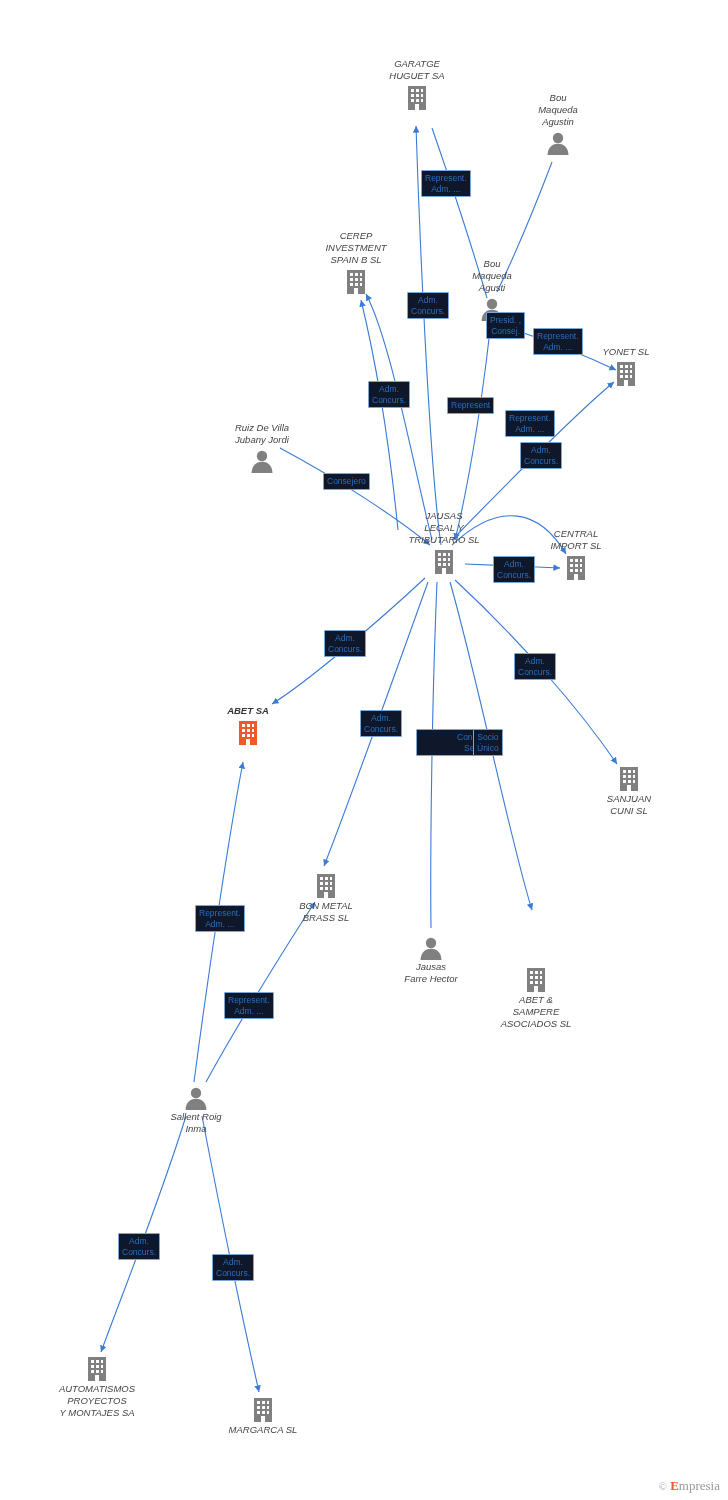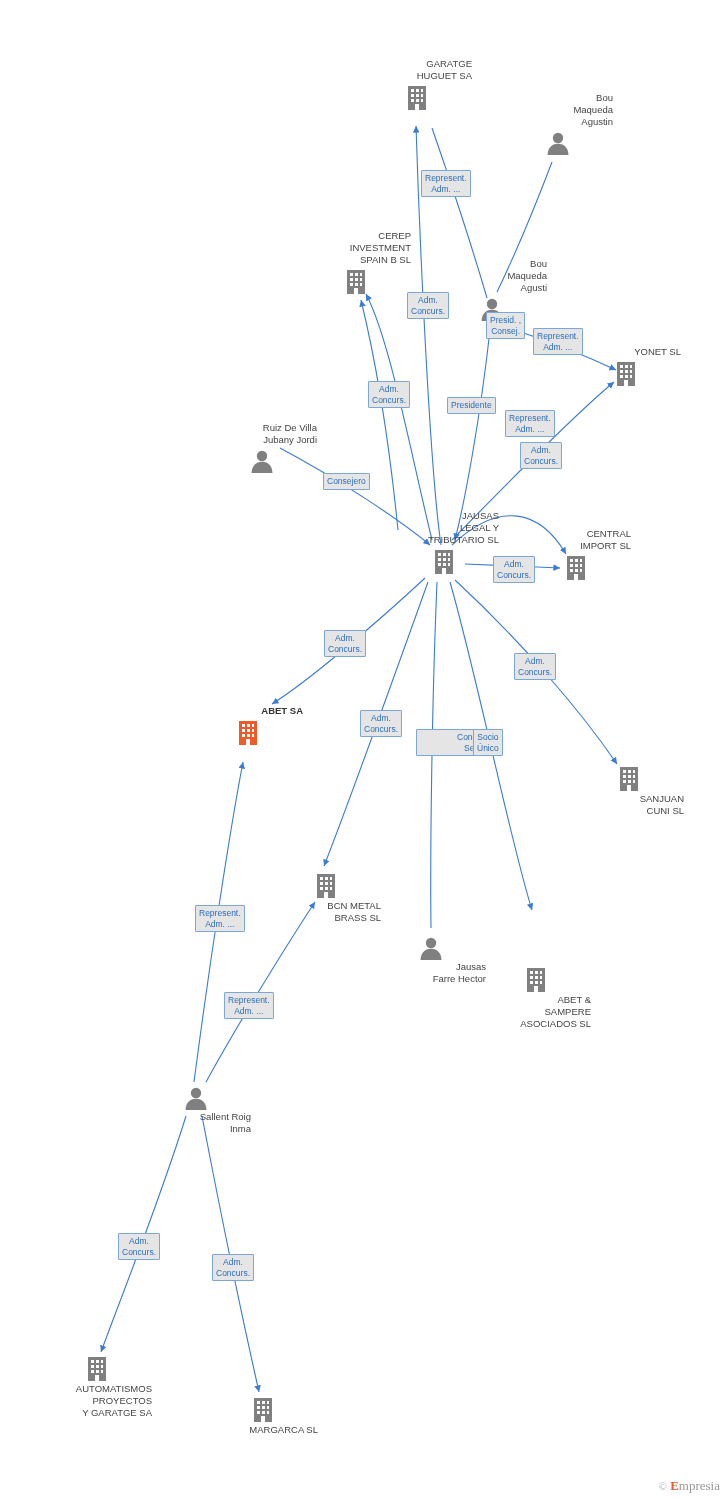--- a/index.html
+++ b/index.html
@@ -19,46 +19,47 @@
   }
   #edges {
     position: absolute;
     left: 0;
     top: 0;
     width: 728px;
     height: 1500px;
   }
   .node {
     position: absolute;
-    text-align: right;
+    text-align: center;
     font-size: 9.5px;
     color: #444444;
     line-height: 12px;
     width: 110px;
     margin-left: -55px;
+    font-style: italic;
   }
   .node .glyph {
     display: block;
     line-height: 1;
   }
   .node .label {
     display: block;
     white-space: pre-line;
   }
   .node.company .glyph svg { display: block; margin: 0 auto; }
   .node.person .glyph svg { display: block; margin: 0 auto; }
   .node.label-above .label { margin-bottom: 2px; }
   .node.highlight .label {
     color: #333333;
     font-weight: bold;
   }
   .edge-label {
     position: absolute;
     border: 1px solid #7ba7d7;
-    background: #e5e5e5;
+    background: #0f172a;
     color: #2a6ebb;
     font-size: 8.5px;
     line-height: 10.5px;
     padding: 2px 3px;
     text-align: center;
     white-space: pre-line;
     border-radius: 1px;
     box-sizing: border-box;
   }
   .watermark {
@@ -349,21 +350,21 @@
             <rect x="12" y="10" width="3" height="3" fill="#ffffff"></rect>
             <rect x="17" y="10" width="2" height="3" fill="#ffffff"></rect>
             <rect x="7" y="15" width="3" height="3" fill="#ffffff"></rect>
             <rect x="12" y="15" width="3" height="3" fill="#ffffff"></rect>
             <rect x="17" y="15" width="2" height="3" fill="#ffffff"></rect>
             <rect x="11" y="20" width="4" height="6" fill="#ffffff"></rect>
           </svg>
         </span>
         <span class="label">AUTOMATISMOS
 PROYECTOS
-Y GARATGE SA</span>
+Y MONTAJES SA</span>
       </div>
       <div class="node company" style="left: 263px; top: 1396px;">
         <span class="glyph">
           <svg width="26" height="28" viewBox="0 0 26 28">
             <rect x="4" y="2" width="18" height="24" fill="#808080"></rect>
             <rect x="7" y="5" width="3" height="3" fill="#ffffff"></rect>
             <rect x="12" y="5" width="3" height="3" fill="#ffffff"></rect>
             <rect x="17" y="5" width="2" height="3" fill="#ffffff"></rect>
             <rect x="7" y="10" width="3" height="3" fill="#ffffff"></rect>
             <rect x="12" y="10" width="3" height="3" fill="#ffffff"></rect>
@@ -381,21 +382,21 @@
       <div class="edge-label" style="left: 421px; top: 170px;">Represent.
 Adm. ...</div>
       <div class="edge-label" style="left: 407px; top: 292px;">Adm.
 Concurs.</div>
       <div class="edge-label" style="left: 486px; top: 312px;">Presid. ,
 Consej.</div>
       <div class="edge-label" style="left: 533px; top: 328px;">Represent.
 Adm. ...</div>
       <div class="edge-label" style="left: 368px; top: 381px;">Adm.
 Concurs.</div>
-      <div class="edge-label" style="left: 447px; top: 397px;">Presidente</div>
+      <div class="edge-label" style="left: 447px; top: 397px;">Represent</div>
       <div class="edge-label" style="left: 505px; top: 410px;">Represent.
 Adm. ...</div>
       <div class="edge-label" style="left: 520px; top: 442px;">Adm.
 Concurs.</div>
       <div class="edge-label" style="left: 323px; top: 473px;">Consejero</div>
       <div class="edge-label" style="left: 493px; top: 556px;">Adm.
 Concurs.</div>
       <div class="edge-label" style="left: 324px; top: 630px;">Adm.
 Concurs.</div>
       <div class="edge-label" style="left: 514px; top: 653px;">Adm.

